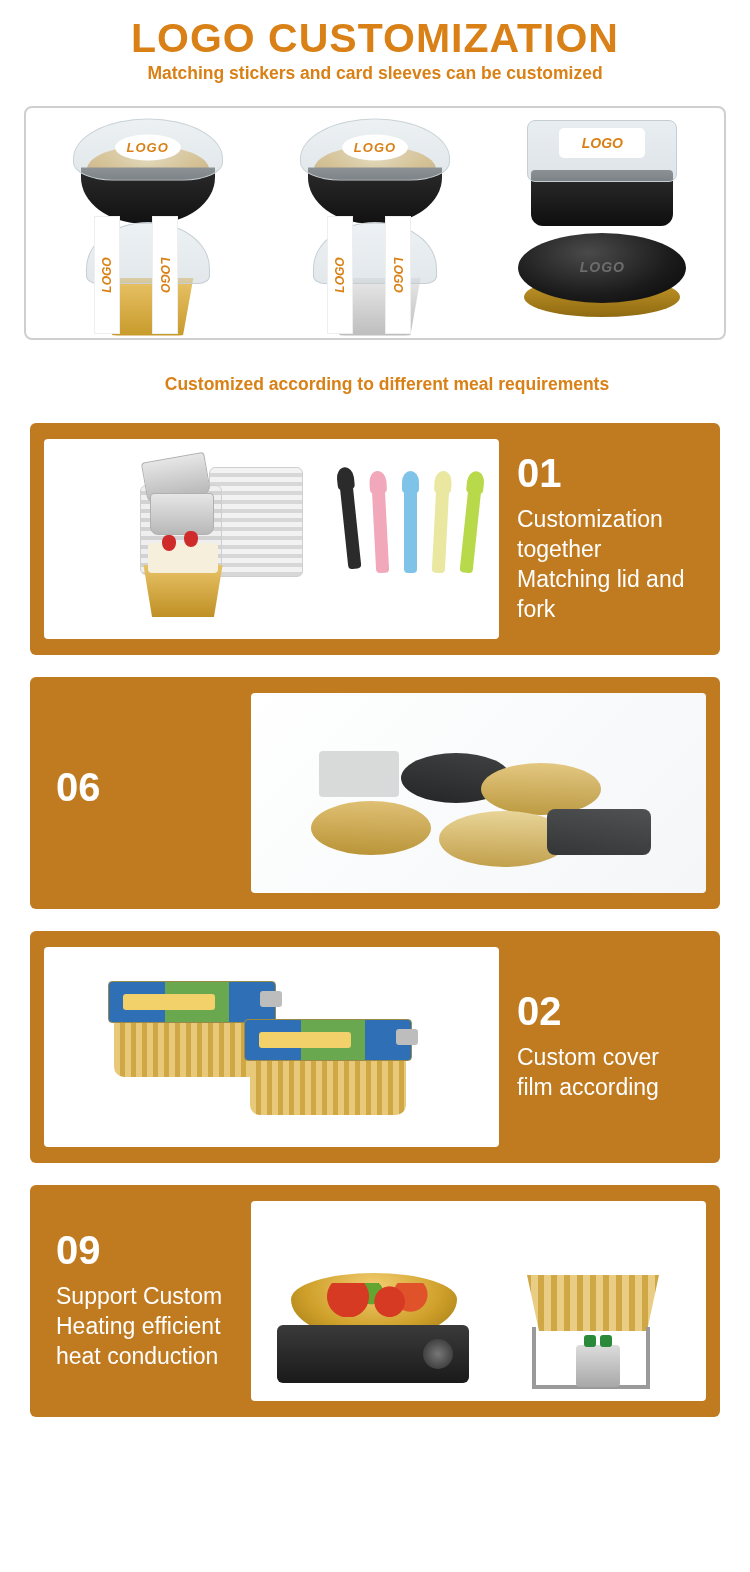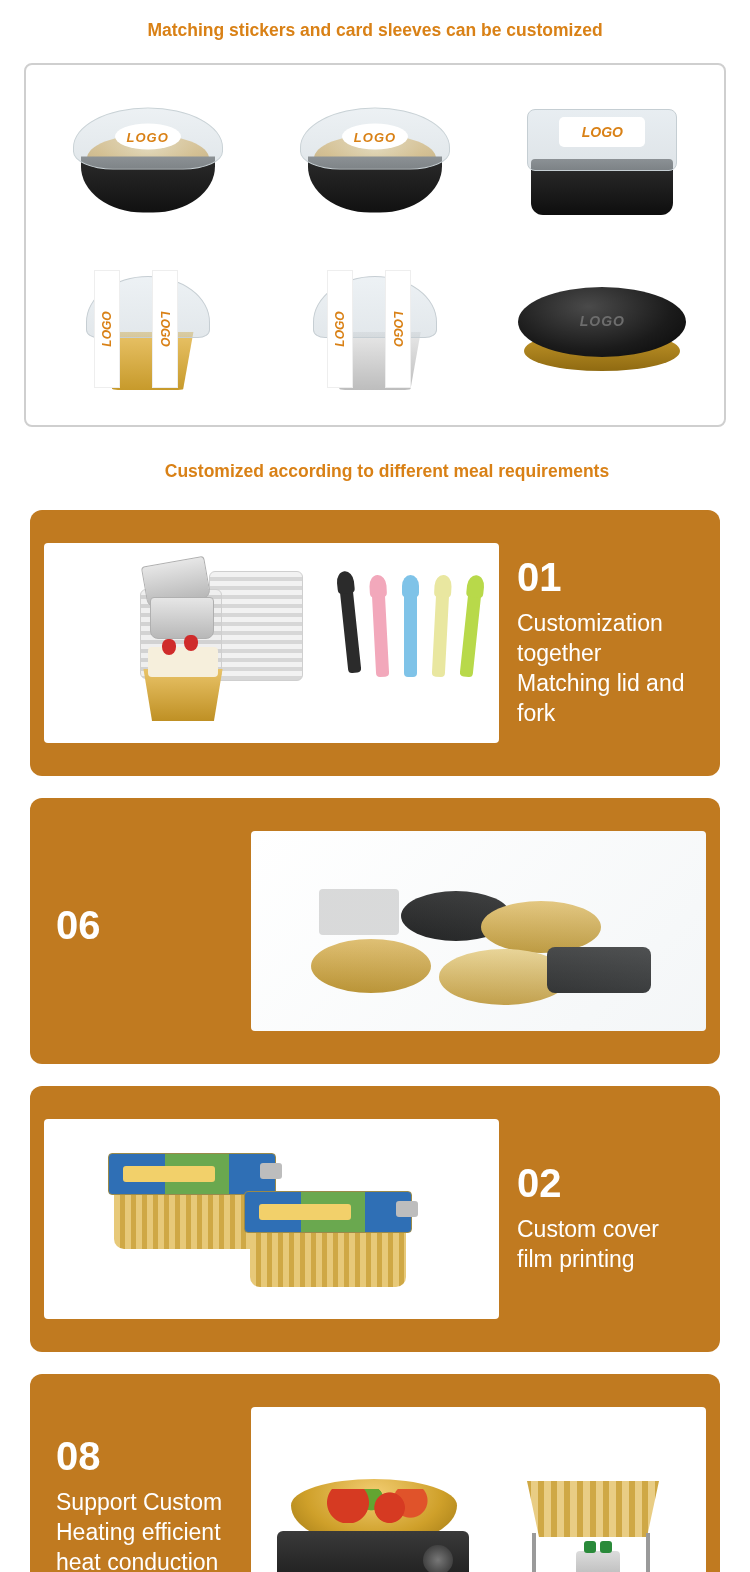--- a/index.html
+++ b/index.html
@@ -28,29 +28,29 @@
     font-weight: bold;
     letter-spacing: 1px;
     padding-top: 16px;
     line-height: 1.1;
   }
   .sub-title {
     text-align: center;
     color: #d98116;
     font-size: 17.5px;
     font-weight: bold;
-    margin-top: 20px;
+    margin-top: 2px;
   }
 
   
   .showcase {
     margin: 22px 24px 0 24px;
     border: 2px solid #cfcfcf;
     border-radius: 8px;
-    height: 364px;
+    height: 234px;
     box-sizing: border-box;
     background: #fff;
     padding: 10px 8px;
   }
   .showcase-row {
     display: flex;
     justify-content: space-around;
     align-items: center;
     height: 50%;
   }
@@ -162,22 +162,22 @@
   .mid-title {
     text-align:center; color:#d98116; font-size:17.5px; font-weight:bold;
     margin-top: 34px;
     padding-left: 24px;
   }
 
   
   .cards { margin: 28px 30px 0 30px; }
   .card {
     background:#c07a20;
-    border-radius:12px;
-    height: 266px;
+    border-radius:6px;
+    height: 232px;
     margin-bottom: 22px;
     display:flex;
     align-items:center;
     padding: 0 14px;
     box-sizing:border-box;
   }
   .card.reverse { flex-direction: row-reverse; }
   .card-img {
     background:#fff;
     border-radius:4px;
@@ -303,20 +303,21 @@
     background: linear-gradient(#dcdcdc,#a8a8a8); border-radius:4px;
   }
   .can .cap { position:absolute; left:8px; top:-10px; width:12px; height:12px; background:#2a8a3a; border-radius:3px;}
   .can .cap2 { position:absolute; left:24px; top:-10px; width:12px; height:12px; background:#2a8a3a; border-radius:3px;}
 </style>
 </head>
 <body>
 
 <div class="page">
 
+  <div class="main-title">LOGO CUSTOMIZATION</div>
   <div class="sub-title">Matching stickers and card sleeves can be customized</div>
 
   <div class="showcase">
 
     <div class="showcase-row">
 
       <div class="sc-cell">
         <div class="bowl-wrap">
           <div class="round-black">
             <div class="gold"></div>
@@ -448,39 +449,39 @@
         <div class="sealed" style="left:200px; top:72px;">
           <div class="body"></div>
           <div class="film">
               <div class="strip"></div>
             </div>
           <div class="tab"></div>
         </div>
       </div>
       <div class="card-text">
         <div class="card-num">02</div>
-        <div class="card-desc">Custom cover film printing</div>
+        <div class="card-desc">Custom cover film according</div>
       </div>
     </div>
 
     <div class="card reverse">
       <div class="card-img">
         <div class="wok">
           <div class="food"></div>
         </div>
         <div class="stove">
           <div class="knob"></div>
         </div>
         <div class="foilpan"></div>
         <div class="rack"></div>
         <div class="can">
           <div class="cap"></div>
           <div class="cap2"></div>
         </div>
       </div>
       <div class="card-text">
-        <div class="card-num">08</div>
+        <div class="card-num">09</div>
         <div class="card-desc">Support Custom Heating efficient heat conduction</div>
       </div>
     </div>
 
   </div>
 </div>
 
 </body></html>

